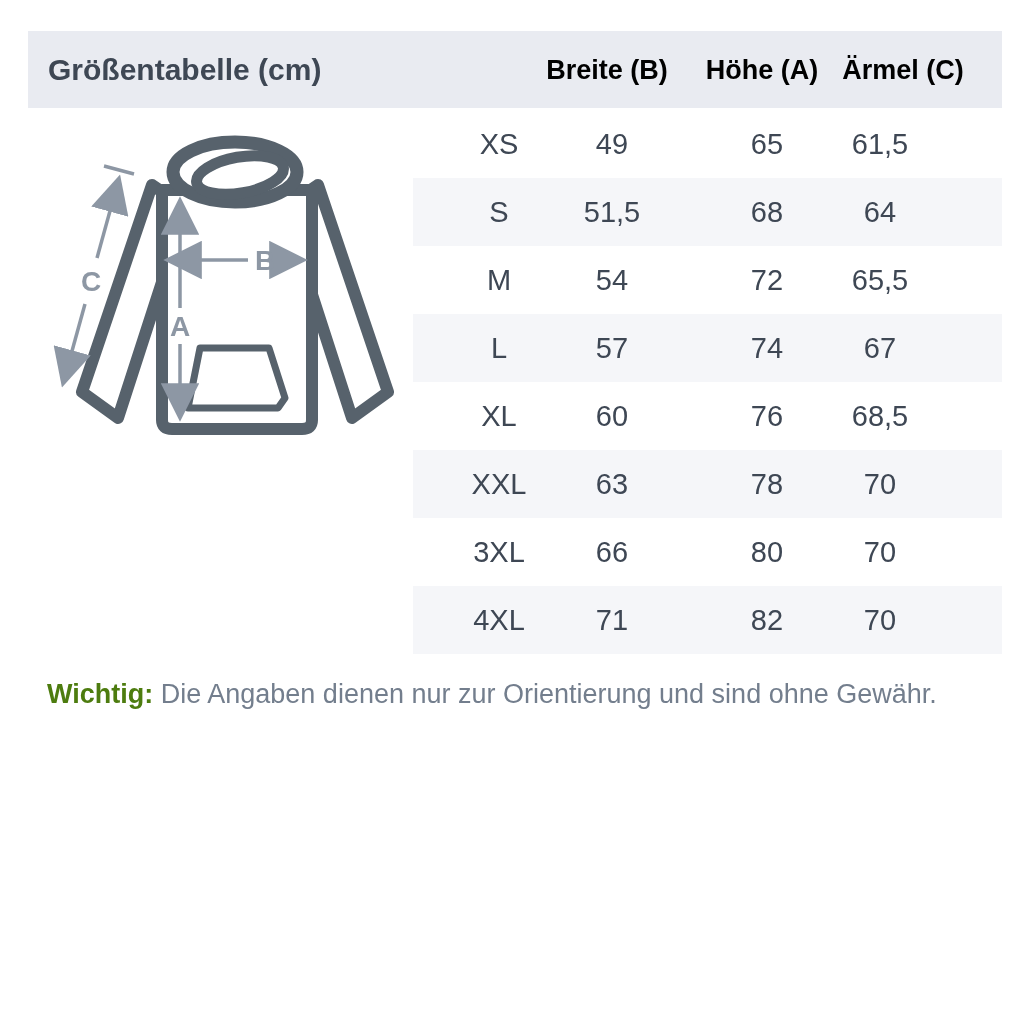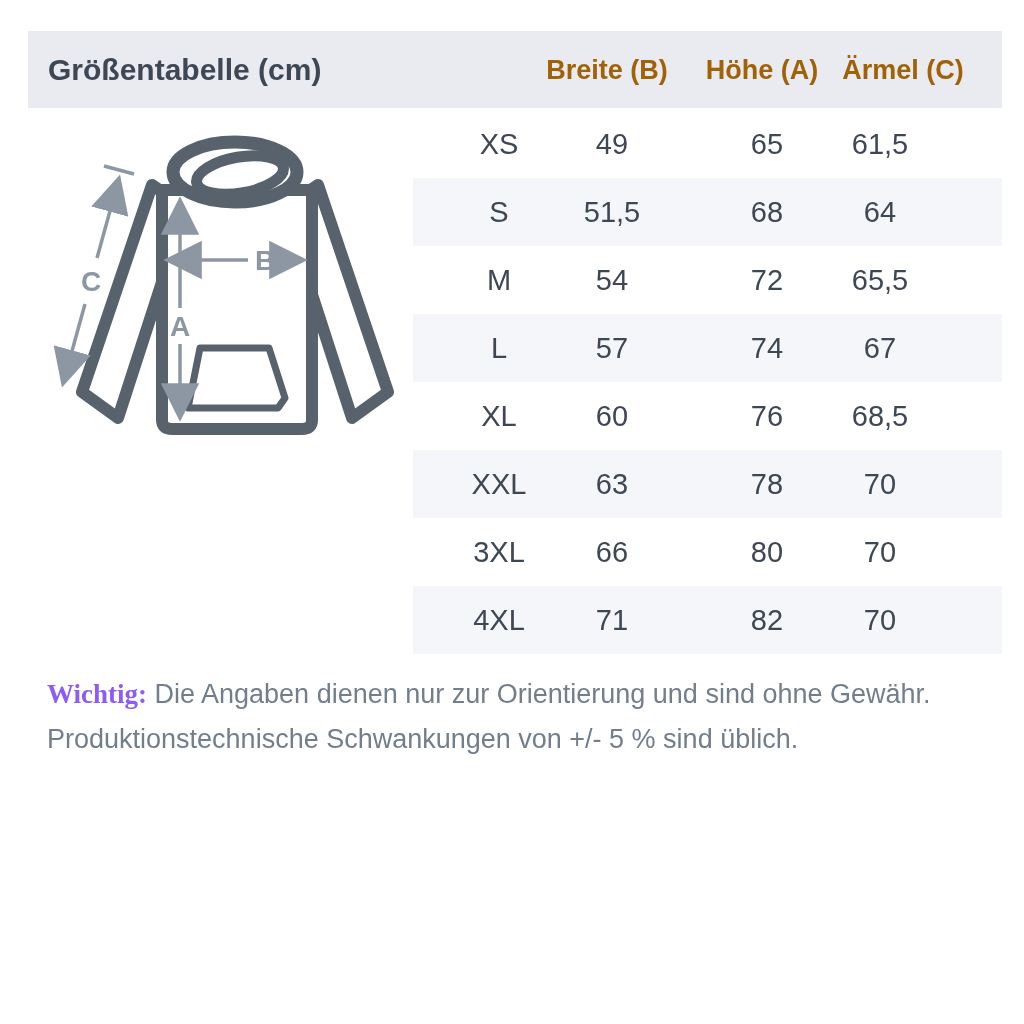--- a/index.html
+++ b/index.html
@@ -3,35 +3,35 @@
 <meta charset="utf-8">
 <style>
   html,body{margin:0;padding:0;background:#ffffff;}
   .page{position:relative;width:1024px;height:845px;background:#ffffff;
         font-family:"Liberation Sans",sans-serif;overflow:hidden;}
 
   .header-band{position:absolute;left:28px;top:31px;width:974px;height:77px;background:#e9ebf1;}
   .title{position:absolute;left:20px;top:50%;transform:translateY(-50%);
          font-size:30px;font-weight:bold;color:#3e4754;white-space:nowrap;}
   .col-head{position:absolute;top:50%;transform:translate(-50%,-50%);
-            font-size:27px;font-weight:bold;color:#a16207;white-space:nowrap;}
+            font-size:27px;font-weight:bold;color:#000000;white-space:nowrap;}
   .col-head.b{left:579px;} .col-head.a{left:734px;} .col-head.c{left:875px;}
 
   .hoodie-svg{position:absolute;left:40px;top:130px;width:365px;height:335px;}
 
   .table{position:absolute;left:413px;top:110px;width:589px;}
   .trow{position:relative;height:68px;text-decoration:underline;}
   .trow.striped{background:#f5f6f9;}
   .cell{position:absolute;top:50%;transform:translate(-50%,-50%);
         font-size:29px;color:#3e4754;white-space:nowrap;}
   .c-size{left:86px;} .c-b{left:199px;} .c-a{left:354px;text-align:center;} .c-c{left:467px;}
 
   .note{position:absolute;left:47px;top:672px;width:930px;
         font-size:27px;line-height:45px;color:#737e8d;}
-  .note-bold{font-weight:bold;color:#8b5cf6;font-family:Liberation Serif, serif;}
+  .note-bold{font-weight:bold;color:#4d7c0f;}
 </style>
 </head>
 <body>
 
 <div class="page">
 
   <div class="header-band">
     <div class="title">Größentabelle (cm)</div>
     <div class="col-head b">Breite (B)</div>
     <div class="col-head a">Höhe (A)</div>
@@ -122,16 +122,15 @@
   <div class="trow striped">
     <span class="cell c-size">4XL</span>
     <span class="cell c-b">71</span>
     <span class="cell c-a">82</span>
     <span class="cell c-c">70</span>
   </div>
 </div>
 
   <div class="note">
     <span class="note-bold">Wichtig:</span><span> Die Angaben dienen nur zur Orientierung und sind ohne Gewähr.</span><br>
-    <span>Produktionstechnische Schwankungen von +/- 5 % sind üblich.</span>
   </div>
 
 </div>
 
 </body></html>

